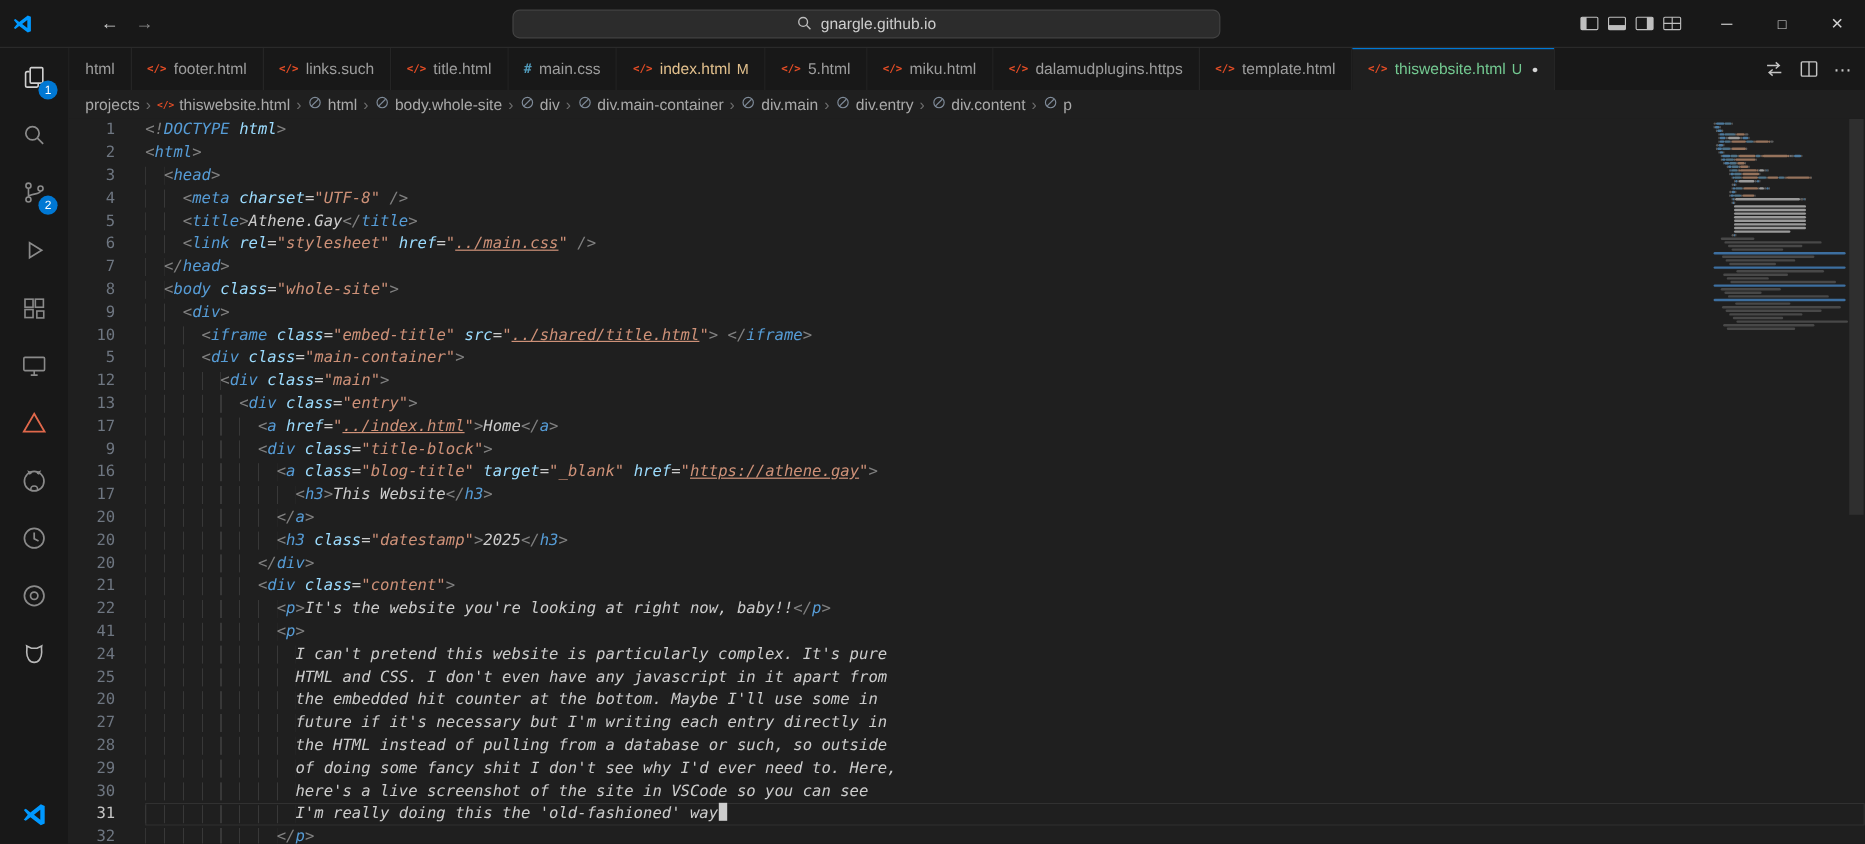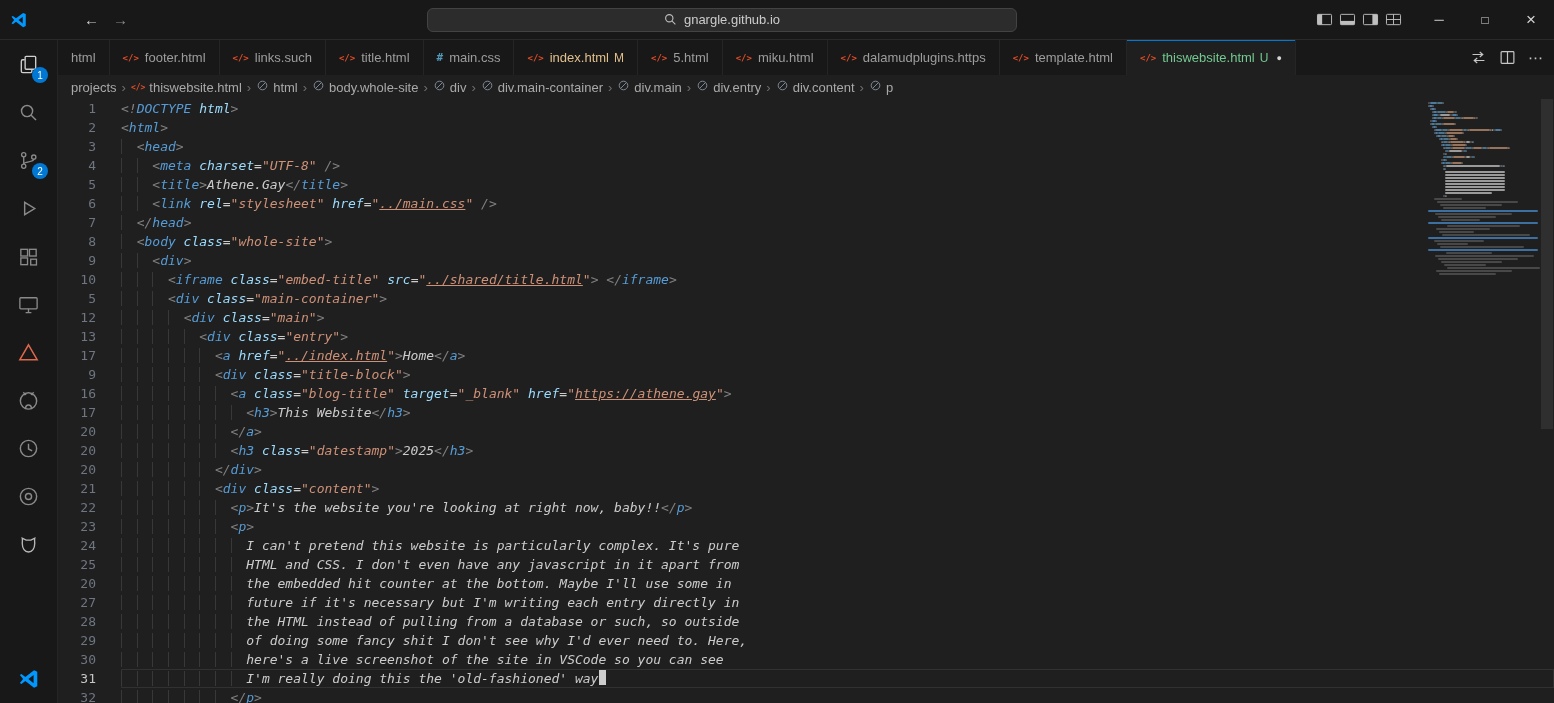--- a/index.html
+++ b/index.html
@@ -385,21 +385,21 @@
             <div class="ln">13</div>
             <div class="ln">17</div>
             <div class="ln">9</div>
             <div class="ln">16</div>
             <div class="ln">17</div>
             <div class="ln">20</div>
             <div class="ln">20</div>
             <div class="ln">20</div>
             <div class="ln">21</div>
             <div class="ln">22</div>
-            <div class="ln">23</div>
+            <div class="ln">41</div>
             <div class="ln">24</div>
             <div class="ln">25</div>
             <div class="ln">20</div>
             <div class="ln">27</div>
             <div class="ln">28</div>
             <div class="ln">29</div>
             <div class="ln">30</div>
             <div class="ln active">31</div>
             <div class="ln">32</div>
           </div>

